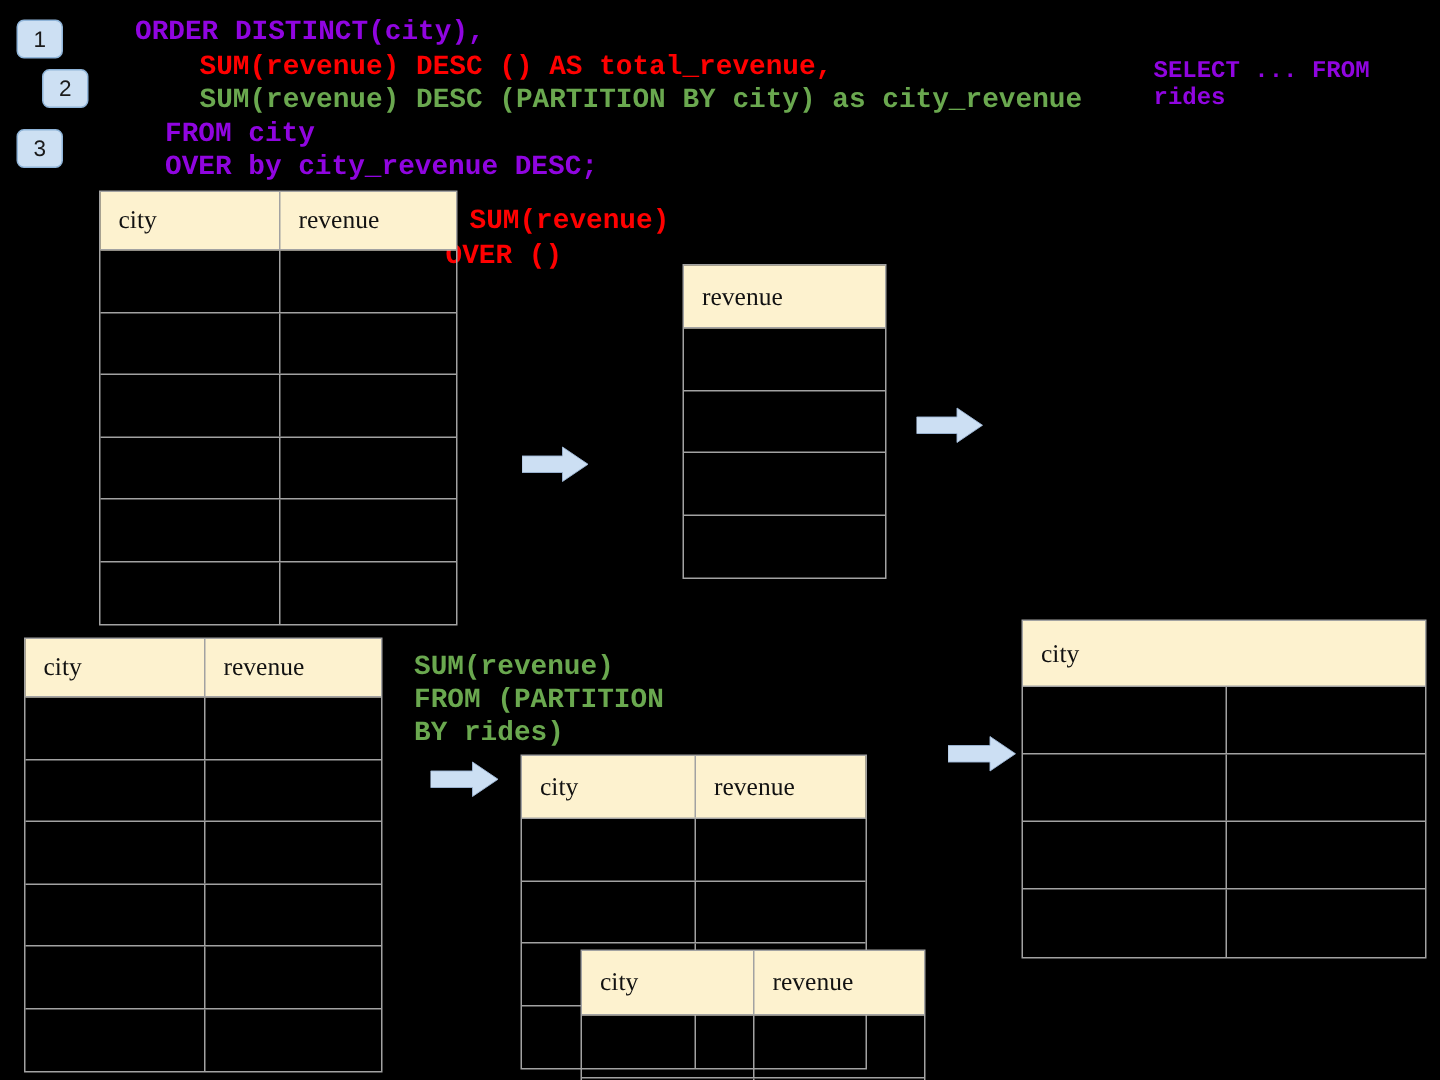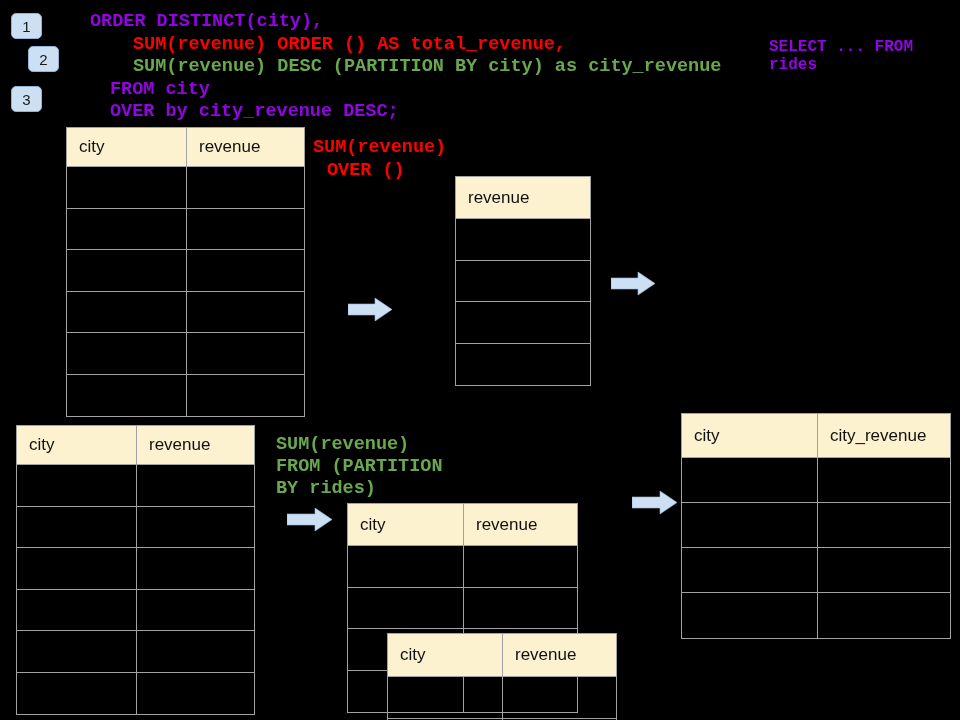--- a/index.html
+++ b/index.html
@@ -44,20 +44,21 @@
   .c-purple{color:var(--purple)}
   .c-red{color:var(--red)}
   .c-green{color:var(--green)}
   
   .tbl{position:absolute;border:1px solid var(--table-border);background:transparent}
   .thead{display:flex;background:var(--header-fill);border-bottom:1px solid var(--table-border)}
   .th{
     display:flex;align-items:center;padding-left:12px;
     font-size:17px;color:#111;
     border-right:1px solid var(--table-border);
+    font-family:Liberation Serif, serif;
   }
   .th:last-child{border-right:none}
   .trow{display:flex;border-bottom:1px solid var(--table-border)}
   .trow:last-child{border-bottom:none}
   .td{border-right:1px solid var(--table-border)}
   .td:last-child{border-right:none}
   .th:last-child,.td:last-child{flex:1}
 
   .tA{left:66px;top:127px;width:239px}
   .tA .thead{height:39px}  .tA .trow{height:41.5px}
@@ -94,34 +95,34 @@
   </div>
 <div class="badge" style="left:28px;top:46px">
     <span>2</span>
   </div>
 <div class="badge" style="left:11px;top:86px">
     <span>3</span>
   </div>
 
 <div>
   <div class="code-line c-purple" style="left:90px;top:12px">ORDER DISTINCT(city),</div>
-  <div class="code-line c-red" style="left:133px;top:35px">SUM(revenue) ORDER () AS total_revenue,</div>
+  <div class="code-line c-red" style="left:133px;top:35px">SUM(revenue) DESC () AS total_revenue,</div>
   <div class="code-line c-green" style="left:133px;top:57px">SUM(revenue) DESC (PARTITION BY city) as city_revenue</div>
   <div class="code-line c-purple" style="left:110px;top:80px">FROM city</div>
   <div class="code-line c-purple" style="left:110px;top:102px">OVER by city_revenue DESC;</div>
 </div>
 
 <div>
   <div class="note-line" style="left:752px;top:38px">SELECT ... FROM</div>
   <div class="note-line" style="left:752px;top:56px">rides</div>
 </div>
 
 <div>
   <div class="code-line c-red" style="left:313px;top:138px">SUM(revenue)</div>
-  <div class="code-line c-red" style="left:327px;top:161px">OVER ()</div>
+  <div class="code-line c-red" style="left:297px;top:161px">OVER ()</div>
 </div>
 
 <div>
   <div class="code-line c-green" style="left:276px;top:435px">SUM(revenue)</div>
   <div class="code-line c-green" style="left:276px;top:457px">FROM (PARTITION</div>
   <div class="code-line c-green" style="left:276px;top:479px">BY rides)</div>
 </div>
 
 <svg class="arrow" style="left:348px;top:297px" width="45" height="25" viewBox="0 0 45 25">
     <polygon points="0,7 27,7 27,1 44,12.5 27,24 27,18 0,18"></polygon>
@@ -250,21 +251,20 @@
   </div>
 <div class="trow">
     <div class="td"></div>
     <div class="td"></div>
   </div>
   </div>
 
 <div class="tbl tF">
   <div class="thead">
     <div class="th">city</div>
-    <div class="th">city_revenue</div>
   </div>
   <div class="trow">
     <div class="td"></div>
     <div class="td"></div>
   </div>
 <div class="trow">
     <div class="td"></div>
     <div class="td"></div>
   </div>
     <div class="trow">

